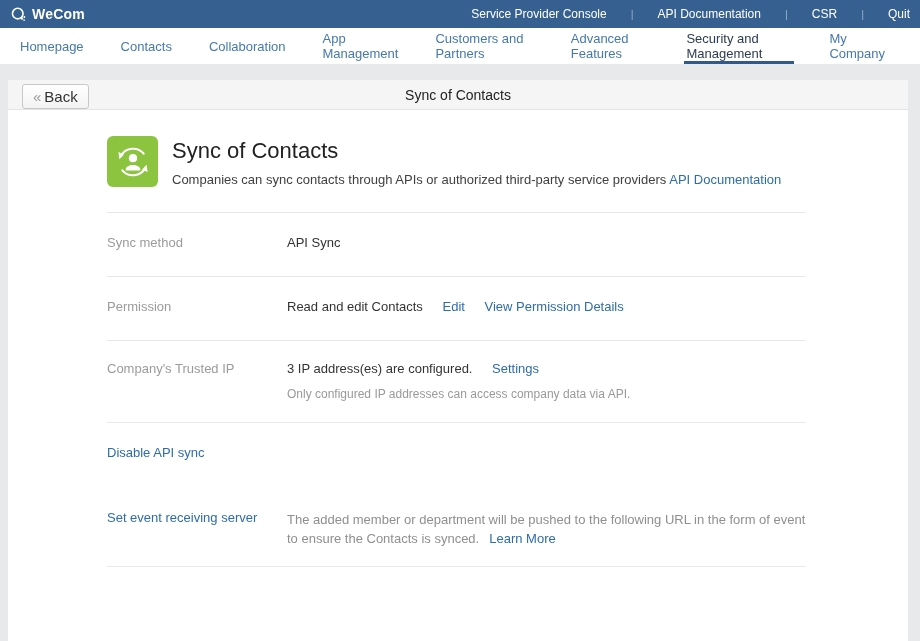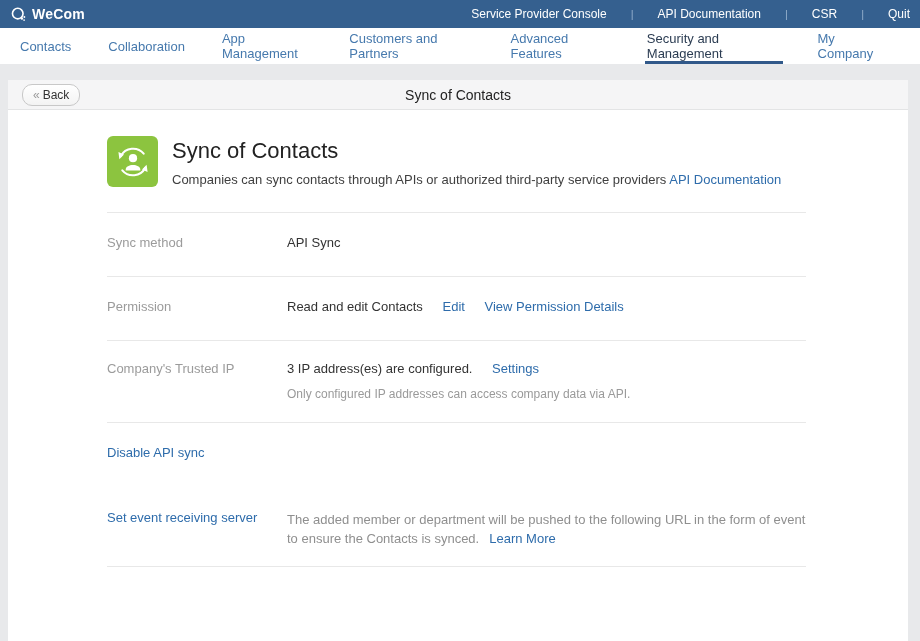--- a/index.html
+++ b/index.html
@@ -22,23 +22,23 @@
   .nav-item { font-size:13px; color:#4679ad; display:flex; align-items:center;
               padding:0 2px; margin-right:33px; cursor:pointer;
               border-bottom:3px solid transparent; padding-top:3px; }
   .nav-item.active { color:#2b3c52; border-bottom-color:#31598a; }
 
   
   .page-wrap { padding:16px 12px 0 8px; height:581px; }
   .panel { background:#fff; height:100%; }
   .panel-titlebar { height:30px; background:#f5f5f6; border-bottom:1px solid #e3e4e5;
                     position:relative; display:flex; align-items:center; justify-content:center; }
-  .back-btn { position:absolute; left:14px; top:4px; font-size:12px; color:#333;
+  .back-btn { position:absolute; left:14px; top:4px; font-size:15px; color:#333;
               background:linear-gradient(#ffffff,#f3f3f3); border:1px solid #c8c8c8;
-              border-radius:10px; padding:3px 10px; cursor:pointer; }
+              border-radius:3px; padding:3px 10px; cursor:pointer; }
   .back-arrow { color:#9a9a9a; margin-right:3px; }
   .panel-title { font-size:14px; color:#222; }
 
   
   .content { padding:26px 0 0 99px; }
   .inner { width:699px; }
   .head-block { display:flex; align-items:flex-start; margin-bottom:25px; }
   .app-icon { width:51px; height:51px; border-radius:6px; background:#8cc43f;
               margin-right:14px; display:flex; align-items:center; justify-content:center; flex:none; }
   .head-title { font-size:22px; color:#222; font-weight:normal; margin:2px 0 8px; }
@@ -85,20 +85,21 @@
     <span class="tb-sep">|</span>
     <a>API Documentation</a>
     <span class="tb-sep">|</span>
     <a>CSR</a>
     <span class="tb-sep">|</span>
     <a>Quit</a>
   </div>
 </div>
 
 <div class="nav">
+  <div class="nav-item">Homepage</div>
   <div class="nav-item">Contacts</div>
   <div class="nav-item">Collaboration</div>
   <div class="nav-item">App Management</div>
   <div class="nav-item">Customers and Partners</div>
   <div class="nav-item">Advanced Features</div>
   <div class="nav-item active">Security and Management</div>
   <div class="nav-item">My Company</div>
 </div>
 
 <div class="page-wrap">

